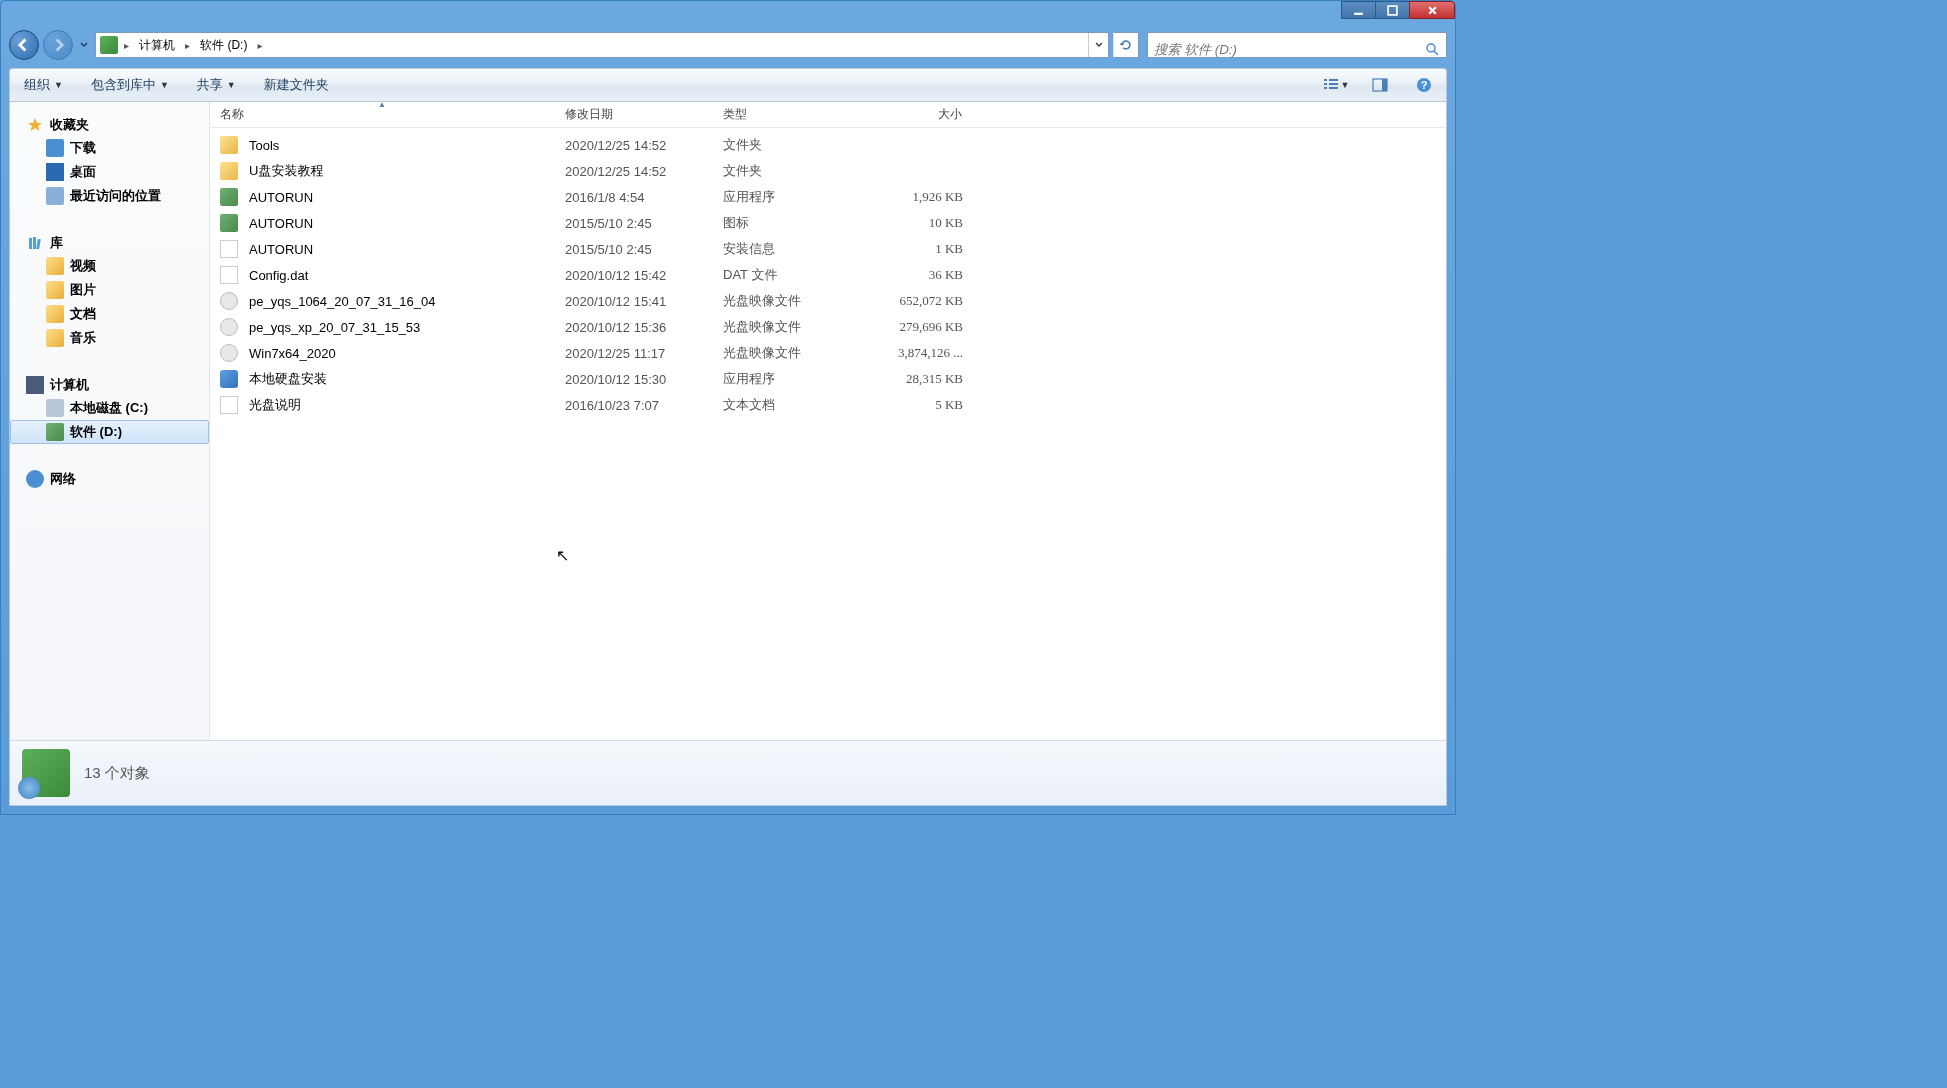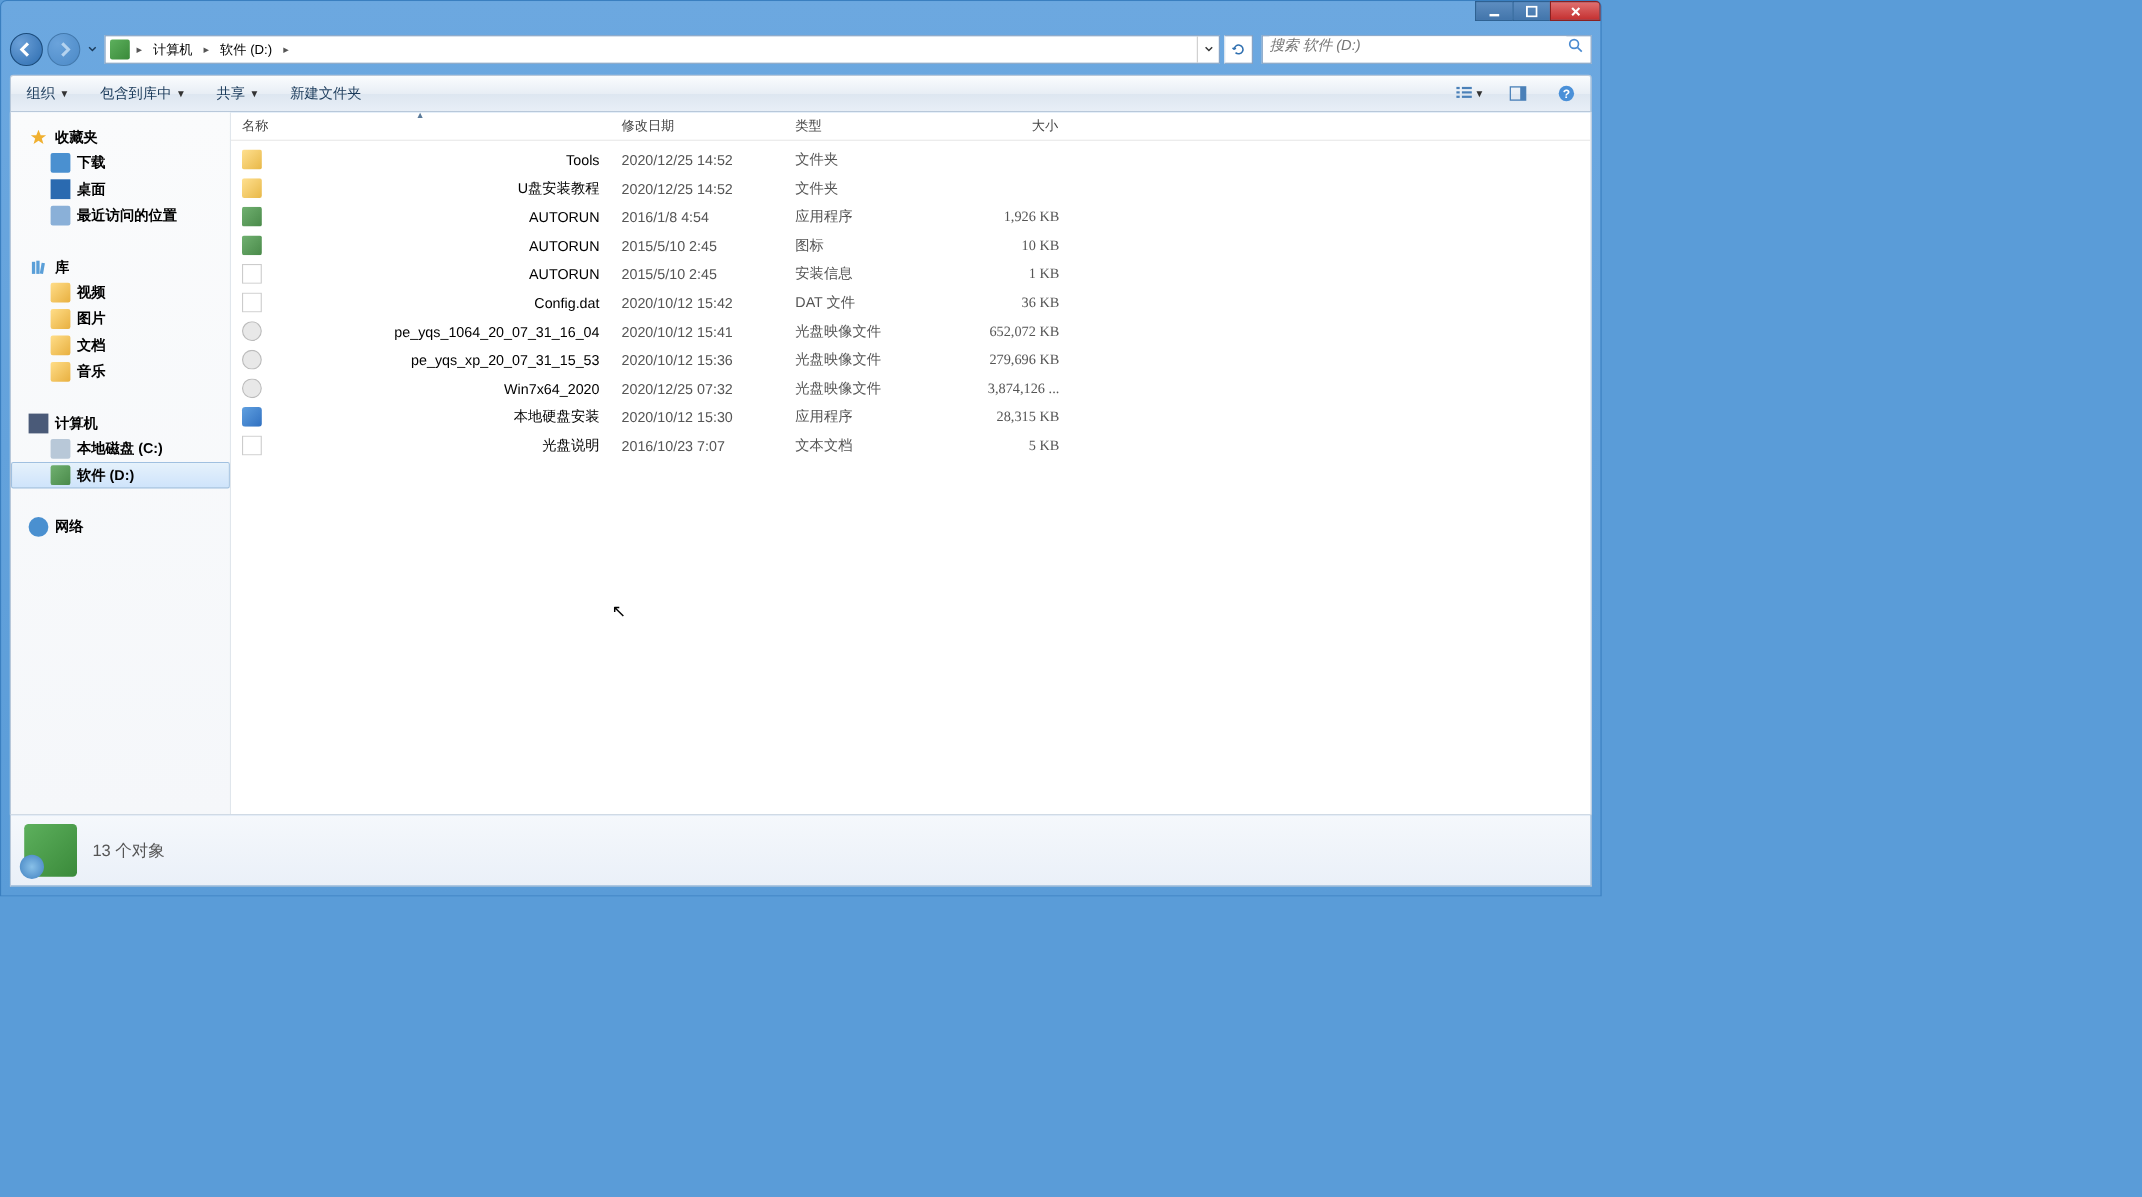--- a/index.html
+++ b/index.html
@@ -101,21 +101,21 @@
   border-left:1px solid #dbe5f0;
   display:flex; align-items:center; justify-content:center;
   cursor:pointer;
 }
 .search-box {
   width: 300px;
   height: 26px;
   background: #fff;
   border: 1px solid #7a9bc0;
   display:flex;
-  align-items:flex-start;
+  align-items:flex-end;
   padding:0 6px;
   margin-left:4px;
 }
 .search-box input {
   flex:1; border:none; outline:none;
   font-style:italic; color:#888;
   font-family:inherit;
 }
 .search-icon { 
   width:16px; height:16px; 
@@ -251,21 +251,21 @@
   font-size:13px;
   cursor:pointer;
 }
 .row.selected {
   background: linear-gradient(to bottom, #ebf4fd, #dbeafc);
   border:1px solid #a8cef0;
   border-radius:2px;
   height:24px;
 }
 .cell { padding:0 10px; overflow:hidden; white-space:nowrap; text-overflow:ellipsis; }
-.cell-name { width:345px; display:flex; align-items:center; gap:11px;justify-content:space-between; }
+.cell-name { width:345px; display:flex; align-items:center; gap:11px; }
 .cell-date { width:158px; color:#555; }
 .cell-type { width:155px; color:#555; }
 .cell-size { width:105px; text-align:right; color:#555;font-family:Liberation Serif, serif; }
 .file-icon { width:18px; height:18px; flex-shrink:0; display:flex; align-items:center; justify-content:center; }
 .folder-icon { background:linear-gradient(135deg,#ffe090,#e8b848); border-radius:2px; }
 .exe-icon { background:linear-gradient(135deg,#70b070,#4a8a4a); border-radius:2px; }
 .ico-icon { background:linear-gradient(135deg,#70b070,#4a8a4a); border-radius:2px; }
 .txt-icon { background:#fff; border:1px solid #ccc; }
 .dat-icon { background:#fff; border:1px solid #ccc; }
 .iso-icon { background:#e8e8e8; border:1px solid #bbb; border-radius:50%; }
@@ -590,21 +590,21 @@
             </div>
             <div class="cell cell-date">2020/10/12 15:36</div>
             <div class="cell cell-type">光盘映像文件</div>
             <div class="cell cell-size">279,696 KB</div>
           </div>
           <div class="row">
             <div class="cell cell-name">
               <span class="file-icon iso-icon"></span>
               <span>Win7x64_2020</span>
             </div>
-            <div class="cell cell-date">2020/12/25 07:32</div>
+            <div class="cell cell-date">2020/12/25 11:17</div>
             <div class="cell cell-type">光盘映像文件</div>
             <div class="cell cell-size">3,874,126 ...</div>
           </div>
           <div class="row">
             <div class="cell cell-name">
               <span class="file-icon app-icon"></span>
               <span>本地硬盘安装</span>
             </div>
             <div class="cell cell-date">2020/10/12 15:30</div>
             <div class="cell cell-type">应用程序</div>

